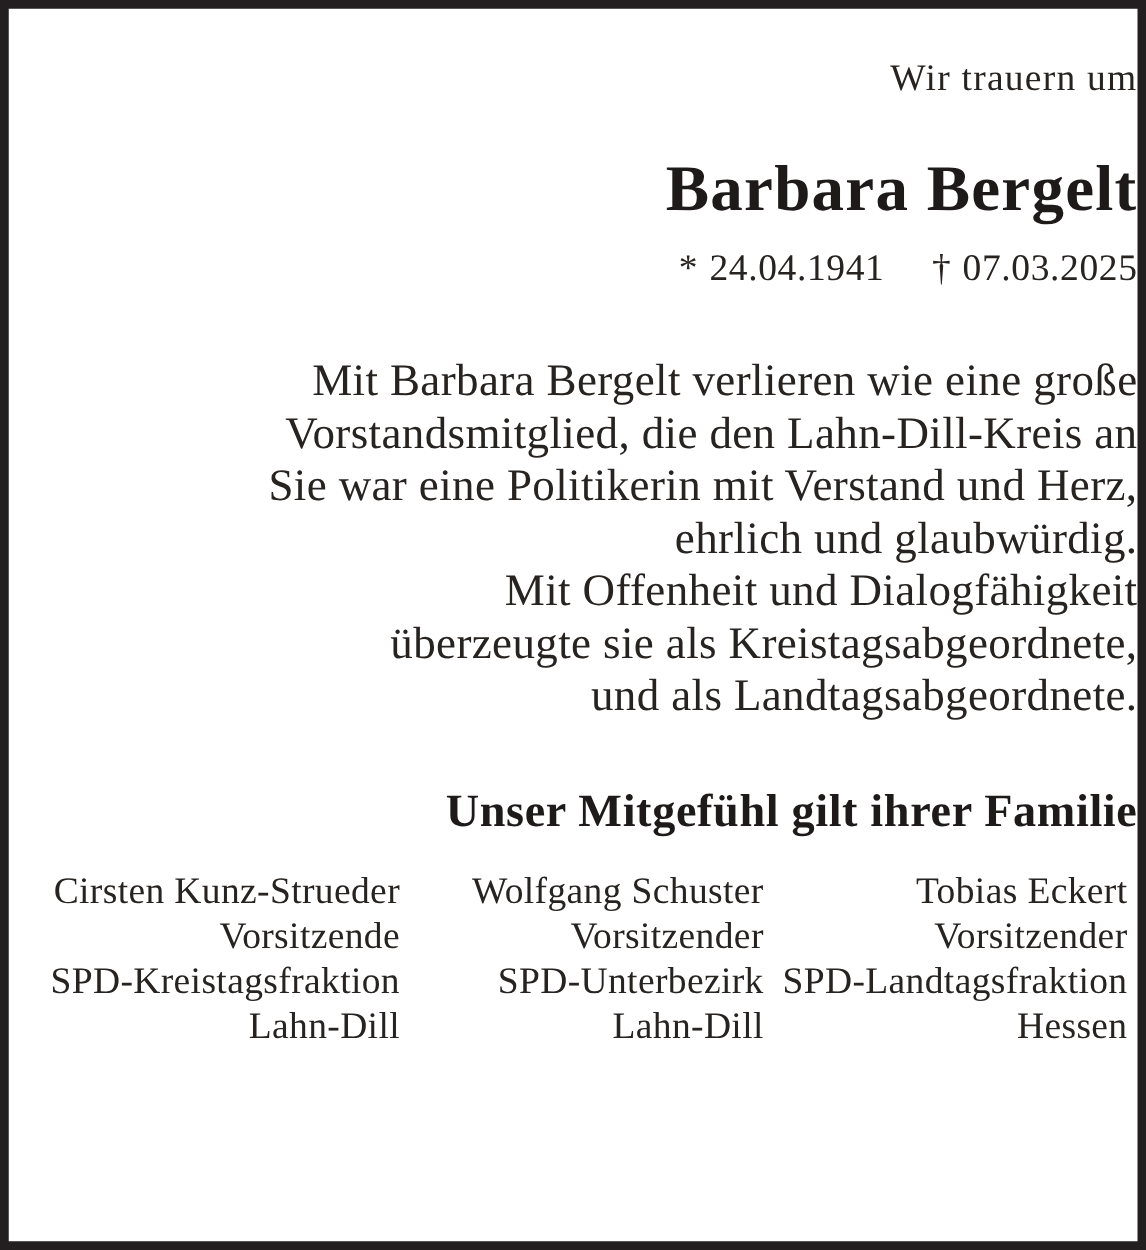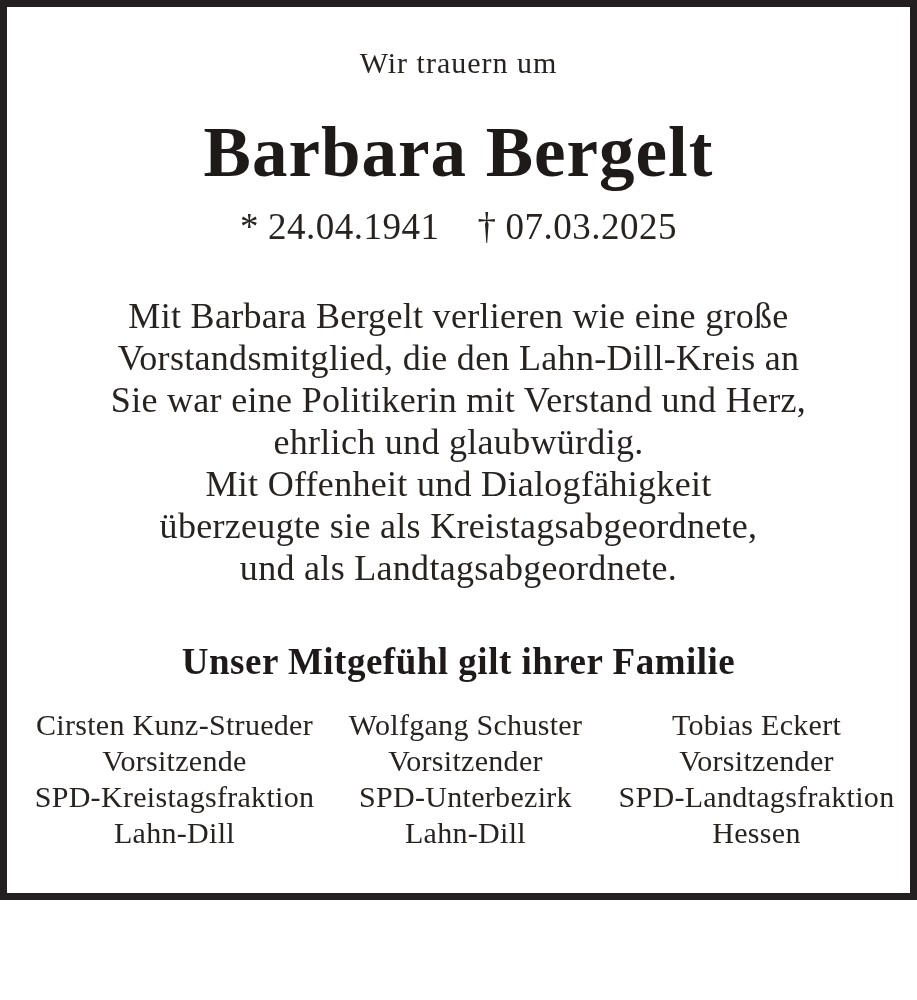--- a/index.html
+++ b/index.html
@@ -12,44 +12,44 @@
   html, body {
     background: var(--background);
   }
   body {
     width: 917px;
     height: 1000px;
     font-family: "Liberation Serif", "DejaVu Serif", serif;
   }
   .notice {
     width: 917px;
-    height: 900px;
+    height: 1000px;
     border: 7px solid var(--border);
     background: var(--background);
     color: var(--text);
-    text-align: center;
+    text-align: right;
     overflow: hidden;
   }
   .intro {
     margin-top: 40px;
     font-size: 30px;
     line-height: 32px;
     letter-spacing: 1px;
   }
   .name {
     margin-top: 40px;
-    font-size: 71px;
+    font-size: 52px;
     line-height: 66px;
     font-weight: 700;
     letter-spacing: 1px;
     color: var(--heading);
   }
   .dates {
-    margin-top: 22px;
-    font-size: 37px;
+    margin-top: 10px;
+    font-size: 30px;
     line-height: 40px;
     letter-spacing: 0.5px;
   }
   .dates .sym {
     margin-right: 9px;
   }
   .dates .death {
     margin-left: 38px;
   }
   .body-text {

